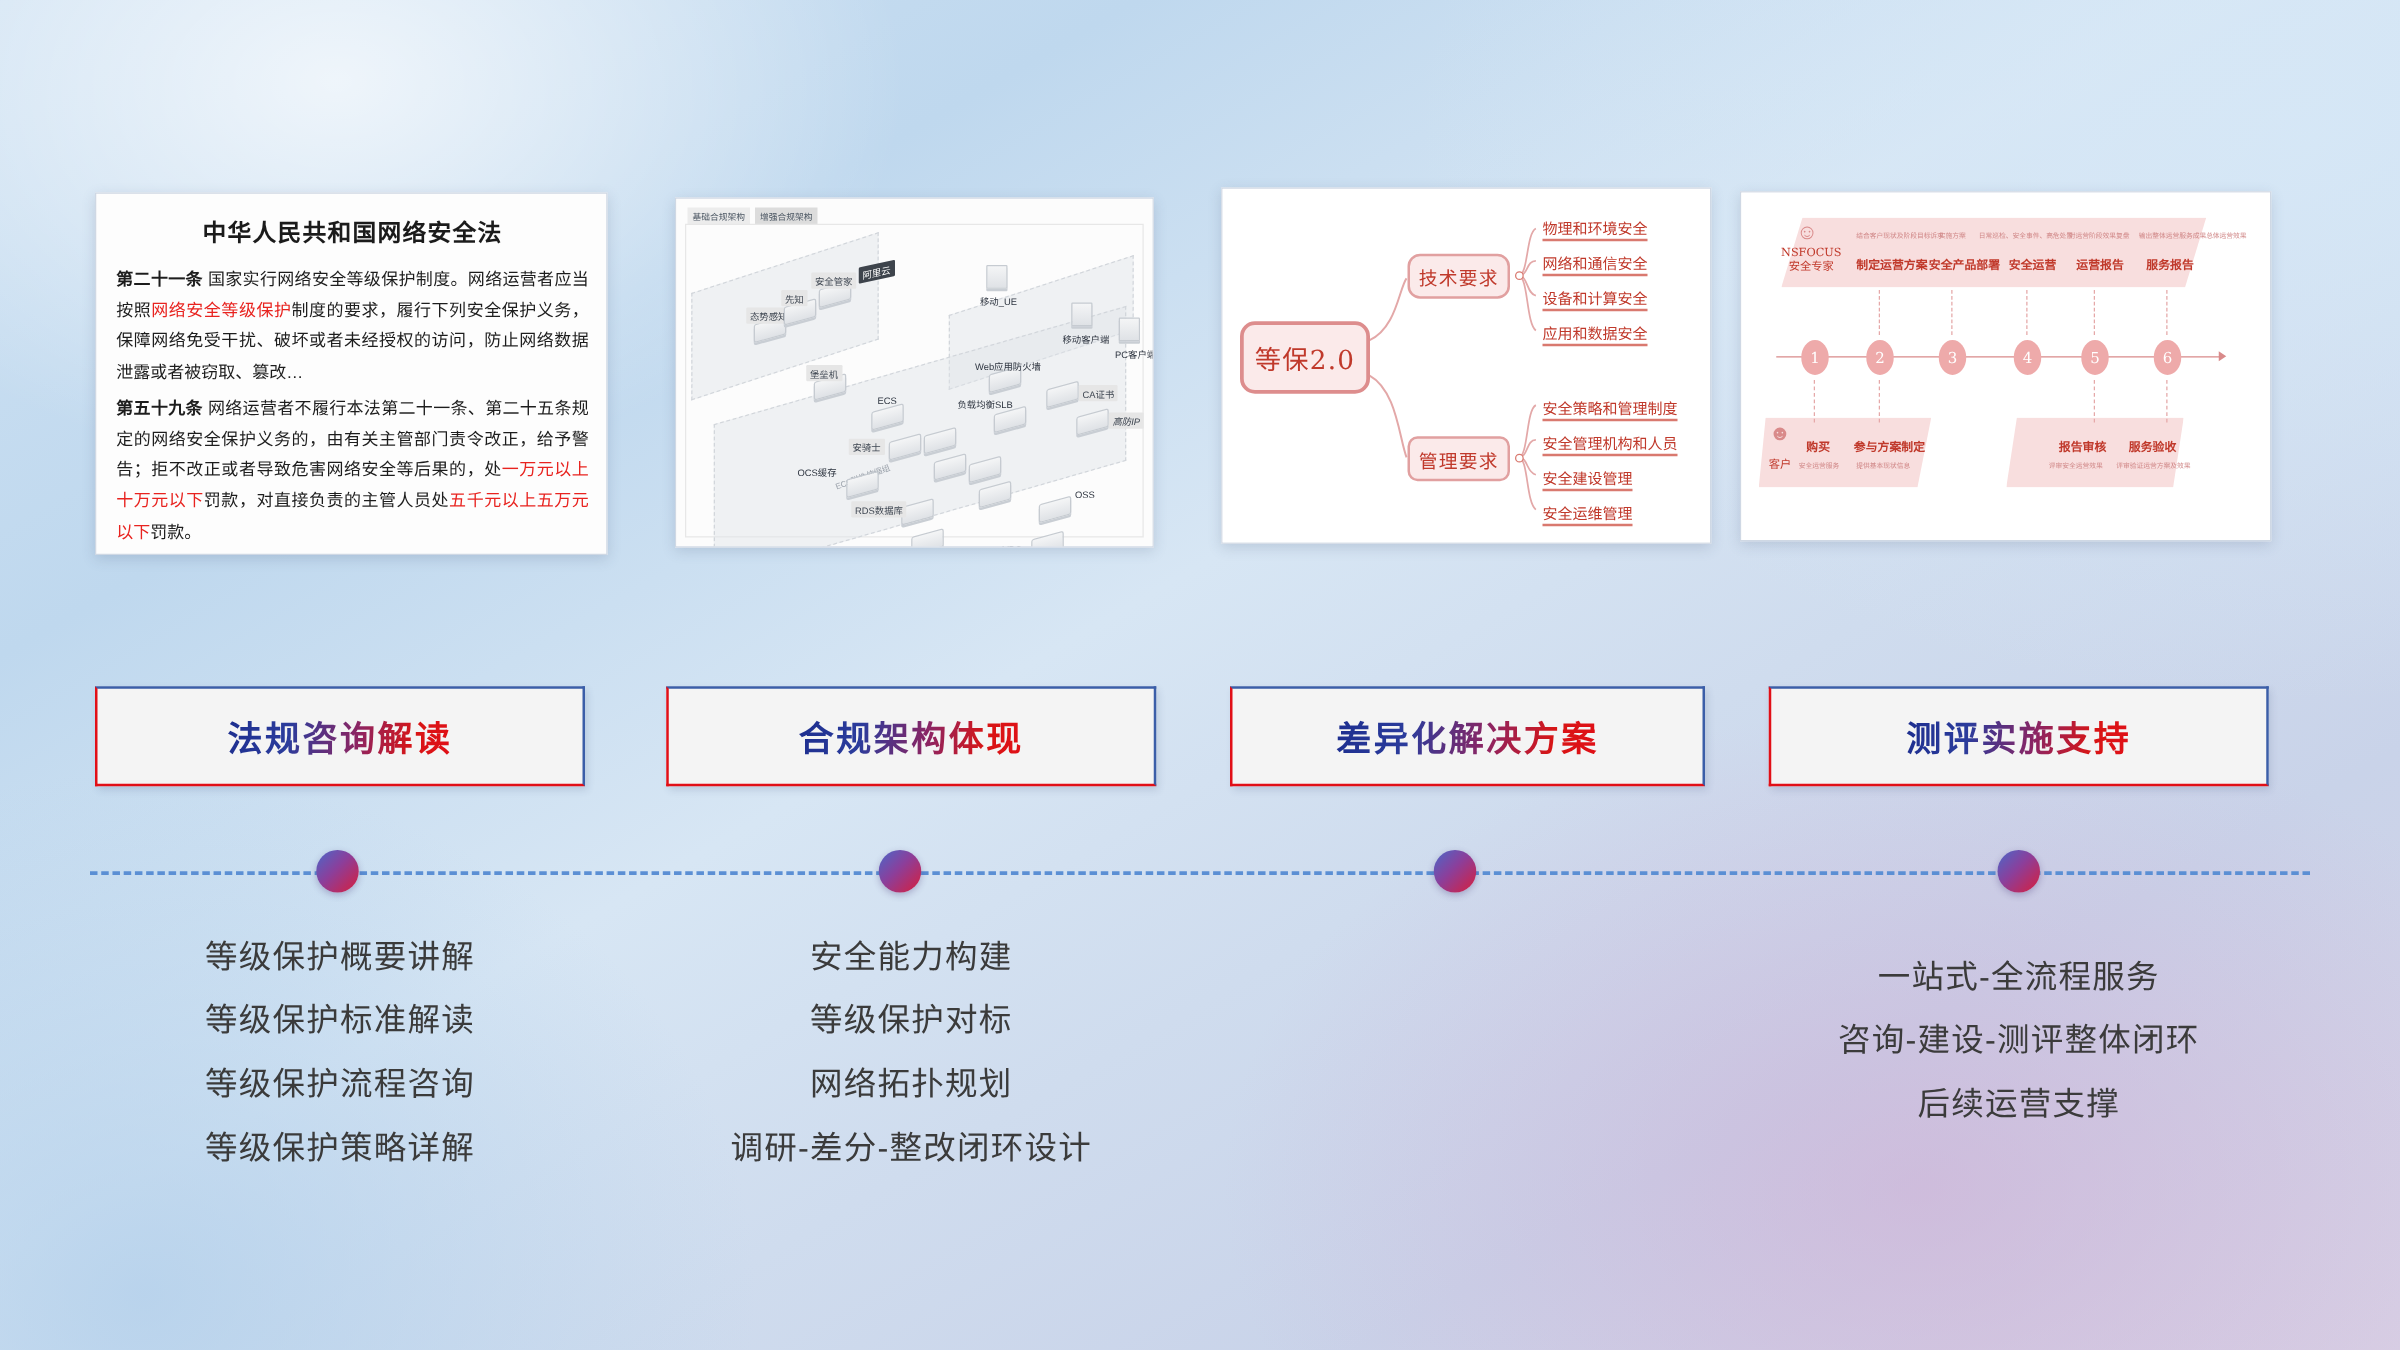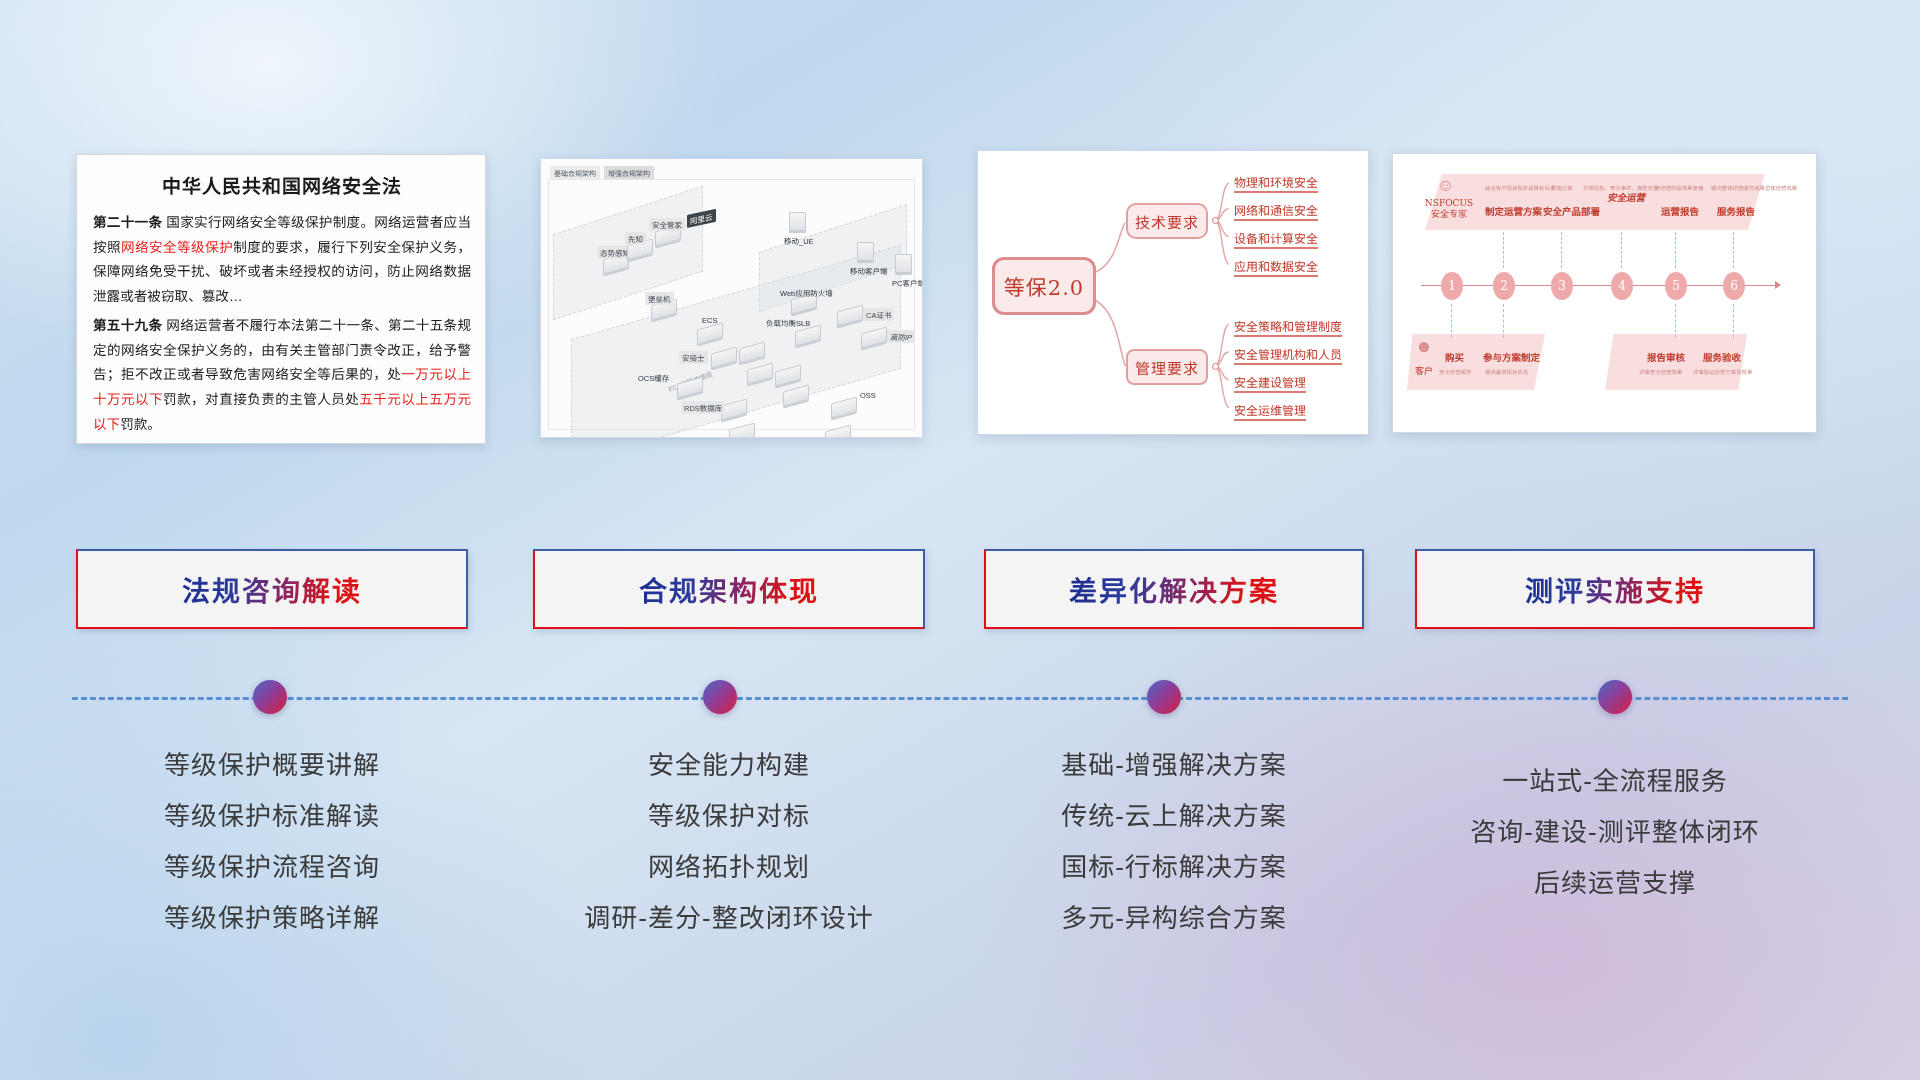--- a/index.html
+++ b/index.html
@@ -337,21 +337,21 @@
       <div class="ns-role" style="left:28px; top:44px; width:56px; line-height:1.2;">
         <div>NSFOCUS</div>
         <div>安全专家</div>
       </div>
 
       <div class="ns-sub" style="left:92px;  top:30px;">结合客户现状及阶段目标诉求</div>
       <div class="ns-cap" style="left:92px;  top:50px;">制定运营方案</div>
       <div class="ns-sub" style="left:158px; top:30px;">实施方案</div>
       <div class="ns-cap" style="left:150px; top:50px;">安全产品部署</div>
       <div class="ns-sub" style="left:190px; top:30px;">日常巡检、安全事件、高危处置</div>
-      <div class="ns-cap" style="left:214px; top:36px;font-style:italic;">安全运营</div>
+      <div class="ns-cap" style="left:214px; top:50px;">安全运营</div>
       <div class="ns-sub" style="left:262px; top:30px;">对运营阶段效果复盘</div>
       <div class="ns-cap" style="left:268px; top:50px;">运营报告</div>
       <div class="ns-sub" style="left:318px; top:30px;">输出整体运营服务成果总体运营效果</div>
       <div class="ns-cap" style="left:324px; top:50px;font-family:Liberation Serif, serif;">服务报告</div>
 
       <div class="ns-tick" style="left:110px; top:78px;  height:36px;"></div>
       <div class="ns-tick" style="left:168px; top:78px;  height:36px;"></div>
       <div class="ns-tick" style="left:228px; top:78px;  height:36px;"></div>
       <div class="ns-tick" style="left:282px; top:78px;  height:36px;"></div>
       <div class="ns-tick" style="left:340px; top:78px;  height:36px;"></div>
@@ -408,25 +408,19 @@
     <li>等级保护对标</li>
     <li>网络拓扑规划</li>
     <li>调研-差分-整改闭环设计</li>
   </ul>
   <ul class="col col-1">
     <li>等级保护概要讲解</li>
     <li>等级保护标准解读</li>
     <li>等级保护流程咨询</li>
     <li>等级保护策略详解</li>
   </ul>
-  <ul class="col col-3">
-    <li>基础-增强解决方案</li>
-    <li>传统-云上解决方案</li>
-    <li>国标-行标解决方案</li>
-    <li>多元-异构综合方案</li>
-  </ul>
   <ul class="col col-4">
     <li>一站式-全流程服务</li>
     <li>咨询-建设-测评整体闭环</li>
     <li>后续运营支撑</li>
   </ul>
 
 </div>
 
 </body></html>

